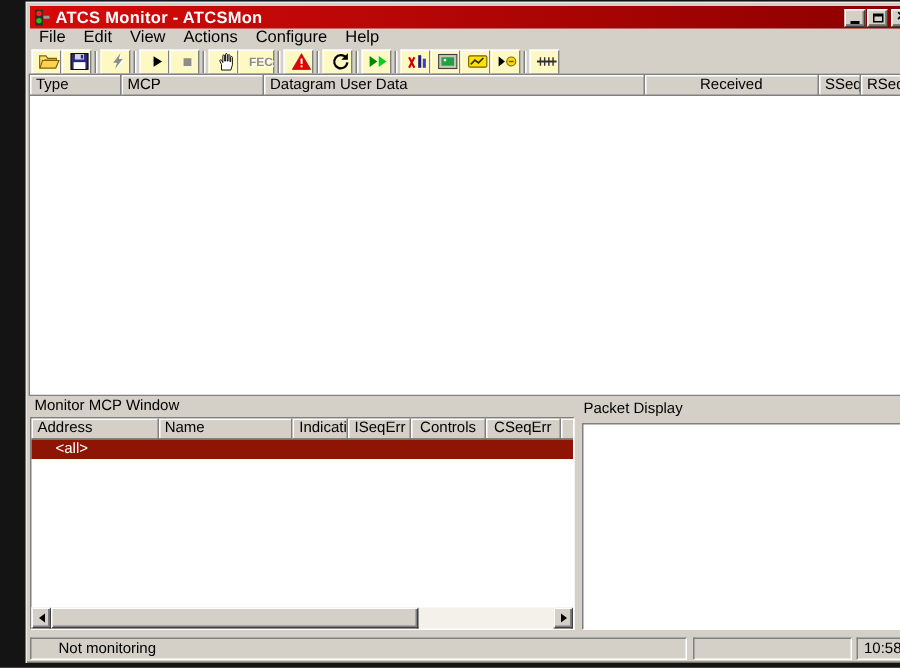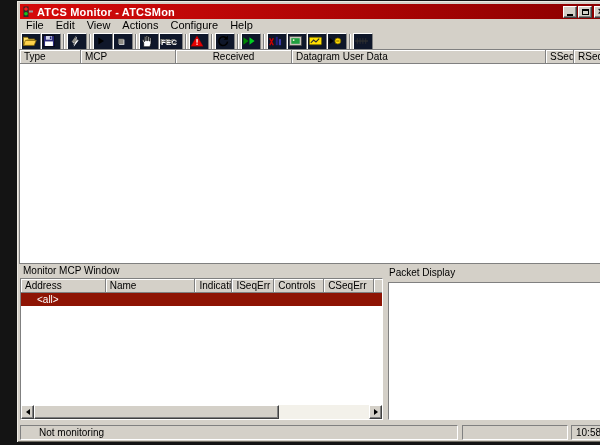--- a/index.html
+++ b/index.html
@@ -24,23 +24,23 @@
   .winbtn.close-gap { margin-left:2px; }
 
   
   .menubar { position:absolute; left:3px; top:18px; right:3px; height:13px;
              display:flex; align-items:center; font-size:11px; color:#000; }
   .menu-item { padding:0 6px; height:13px; line-height:13px; cursor:default; }
 
   
   .toolbar { position:absolute; left:3px; top:31px; right:3px; height:18px;
              display:flex; align-items:center; padding-left:1px; }
-  .tbtn { width:20px; height:17px; background:#0f172a; border:1px solid;
+  .tbtn { width:20px; height:17px; background:#fef9c3; border:1px solid;
           border-color:#fff #808080 #808080 #fff;
-          display:flex; align-items:center; justify-content:flex-start; padding:0; }
+          display:flex; align-items:center; justify-content:flex-end; padding:0; }
   .tbtn.wide { width:24px; }
   .tsep { width:2px; height:15px; border-left:1px solid #808080; border-right:1px solid #fff; margin:0 2px; }
   .fec-text { font-size:8px; font-weight:bold; color:#8f8d85; text-shadow:1px 1px 0 #fff; letter-spacing:0; }
 
   
   .main-list { position:absolute; left:2px; top:48px; width:592px; height:215px;
                background:#fff; border:1px solid #808080; }
   .list-header { display:flex; height:14px; background:#0c4a6e; font-size:10px; color:#000; }
   .hcell { height:14px; line-height:13px; padding:0 4px; background:#d4d0c8;
            border-right:1px solid #808080; border-bottom:1px solid #808080;
@@ -55,21 +55,21 @@
   .mcp-label { position:absolute; left:6px; top:264px; font-size:10px; color:#000; }
   .packet-label { position:absolute; left:372px; top:266px; font-size:10px; color:#000; }
 
   
   .mcp-panel { position:absolute; left:3px; top:277px; width:363px; height:142px;
                background:#fff; border:1px solid; border-color:#808080 #fff #fff #808080; }
   .mcp-header { display:flex; height:14px; font-size:10px; }
   .m-addr { width:85px; } .m-name { width:90px; } .m-ind { width:37px; }
   .m-iseq { width:42px; } .m-ctl { width:50px; } .m-cseq { width:50px; }
   .m-stub { flex:1; border-right:none; }
-  .hcell.ra { text-align:left; }
+  .hcell.ra { text-align:center; }
   .mcp-row-sel { position:absolute; left:0; right:0; top:14px; height:13px;
                  background:#8e1404; color:#fff; font-size:10px; line-height:13px;
                  padding-left:4px; white-space:nowrap; }
   
   .hscroll { position:absolute; left:0; right:0; bottom:0; height:14px; background:#f3f1ea; }
   .sbtn { position:absolute; top:0; width:13px; height:14px; background:#d4d0c8; border:1px solid;
           border-color:#fff #404040 #404040 #fff; box-shadow: inset -1px -1px 0 #808080;
           display:flex; align-items:center; justify-content:center; }
   .sbtn.left { left:0; } .sbtn.right { right:0; }
   .arr { width:0; height:0; border:3px solid transparent; }
@@ -226,22 +226,22 @@
           <path d="M1 7.5h14" stroke="#303030" stroke-width="1.3"></path>
           <path d="M3.5 4.5v6M6.5 4.5v6M9.5 4.5v6M12.5 4.5v6" stroke="#303030" stroke-width="1"></path>
         </svg>
       </button>
     </div>
 
     <div class="main-list">
       <div class="list-header">
         <span class="hcell c-type">Type</span>
         <span class="hcell c-mcp">MCP</span>
+        <span class="hcell c-data">Datagram User Data</span>
         <span class="hcell c-recv r">Received</span>
-        <span class="hcell c-data">Datagram User Data</span>
         <span class="hcell c-sseq r">SSeq</span>
         <span class="hcell c-rseq r">RSeq</span>
         <span class="hcell c-stub"></span>
       </div>
       <div class="list-body"></div>
     </div>
 
     <span class="mcp-label">Monitor MCP Window</span>
     <span class="packet-label">Packet Display</span>
 

